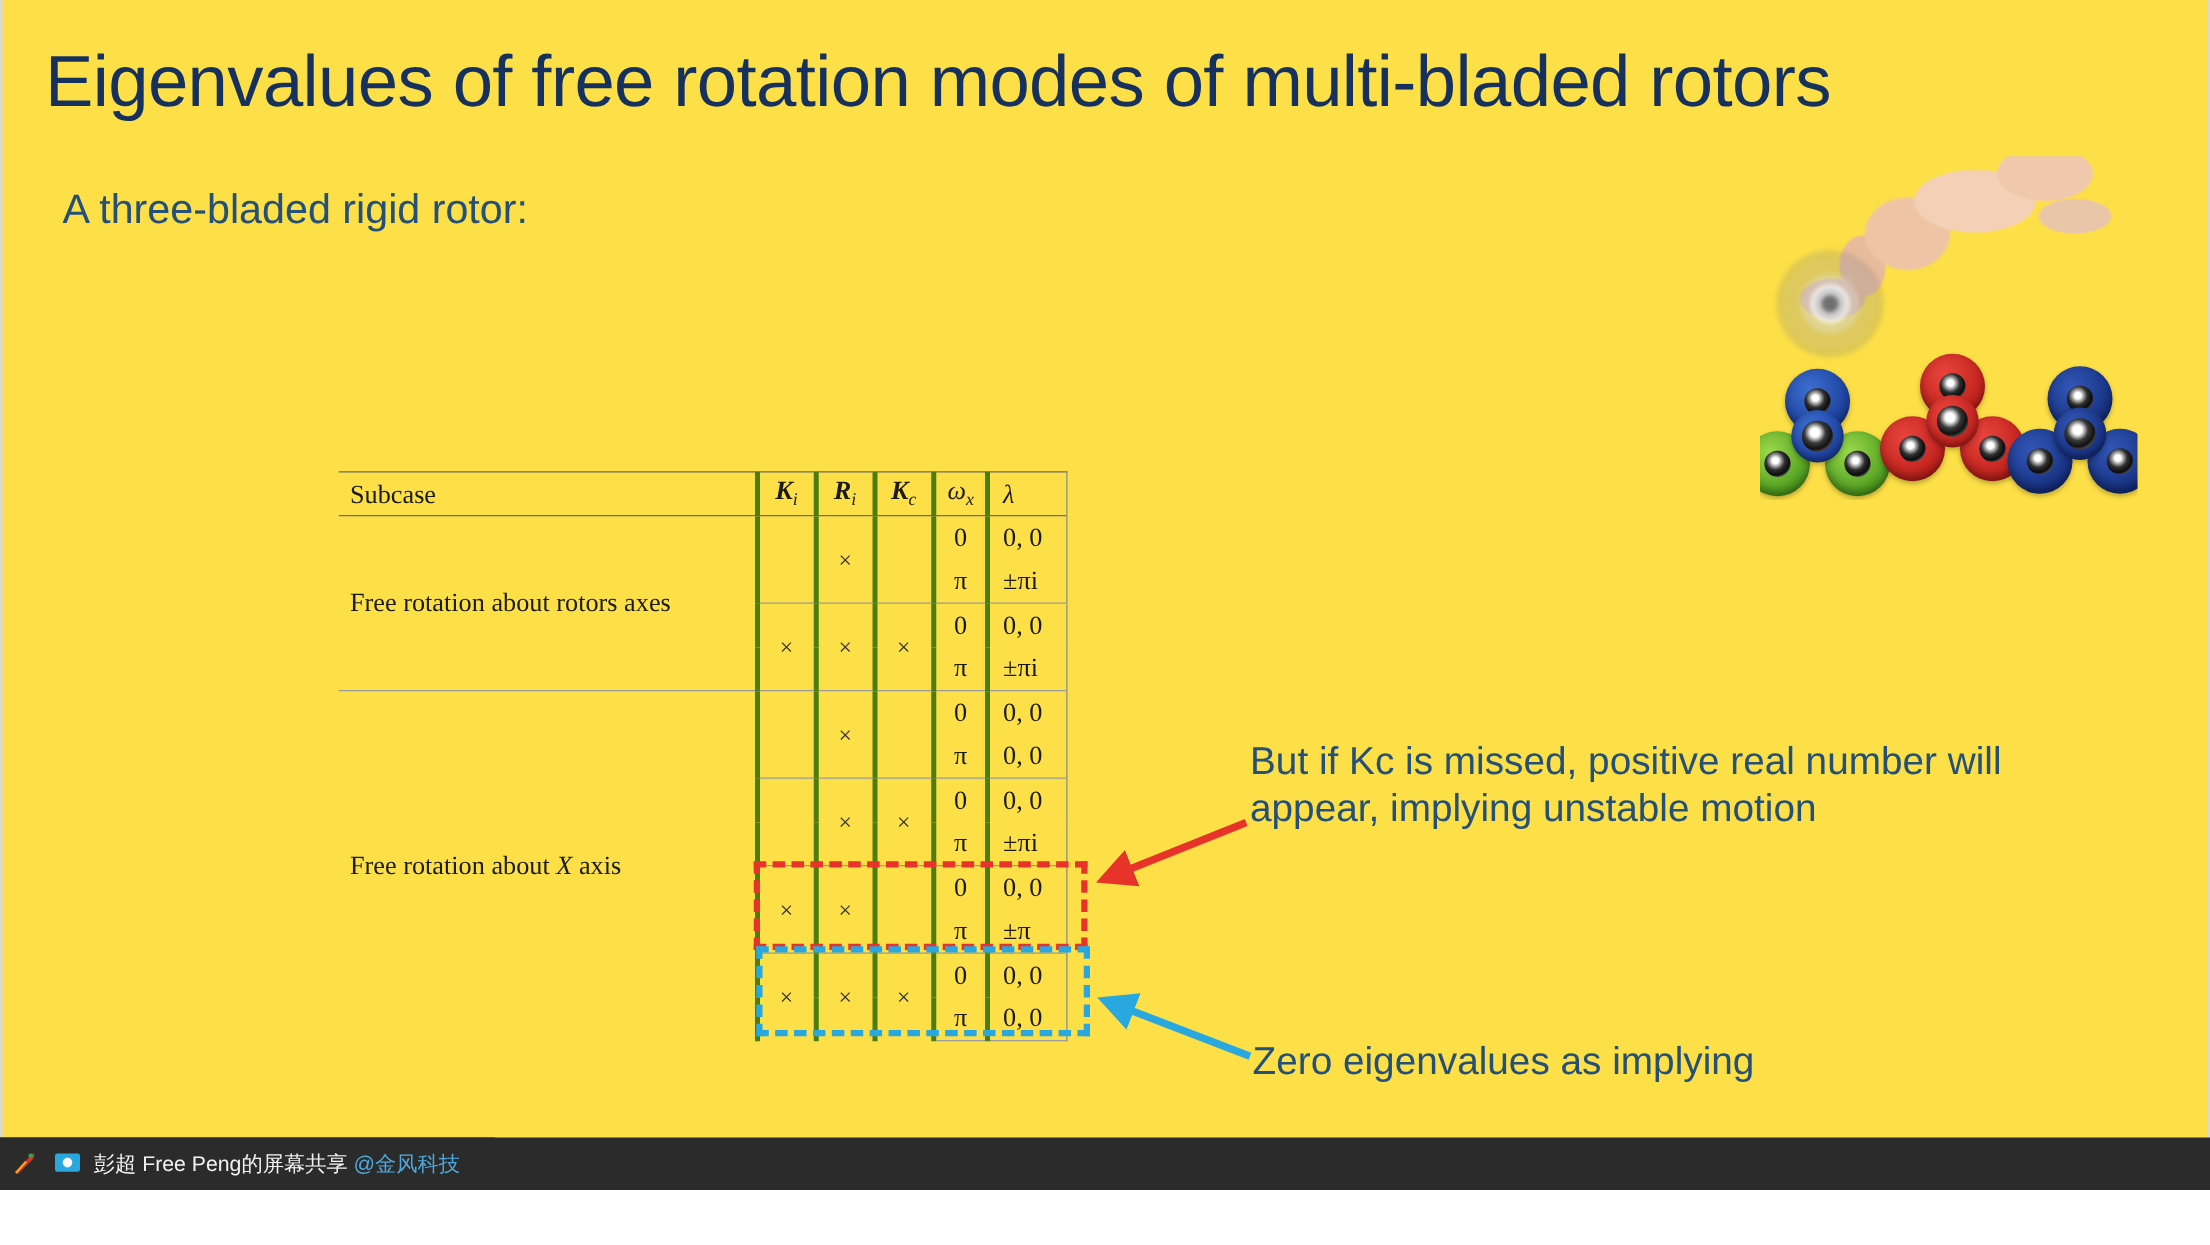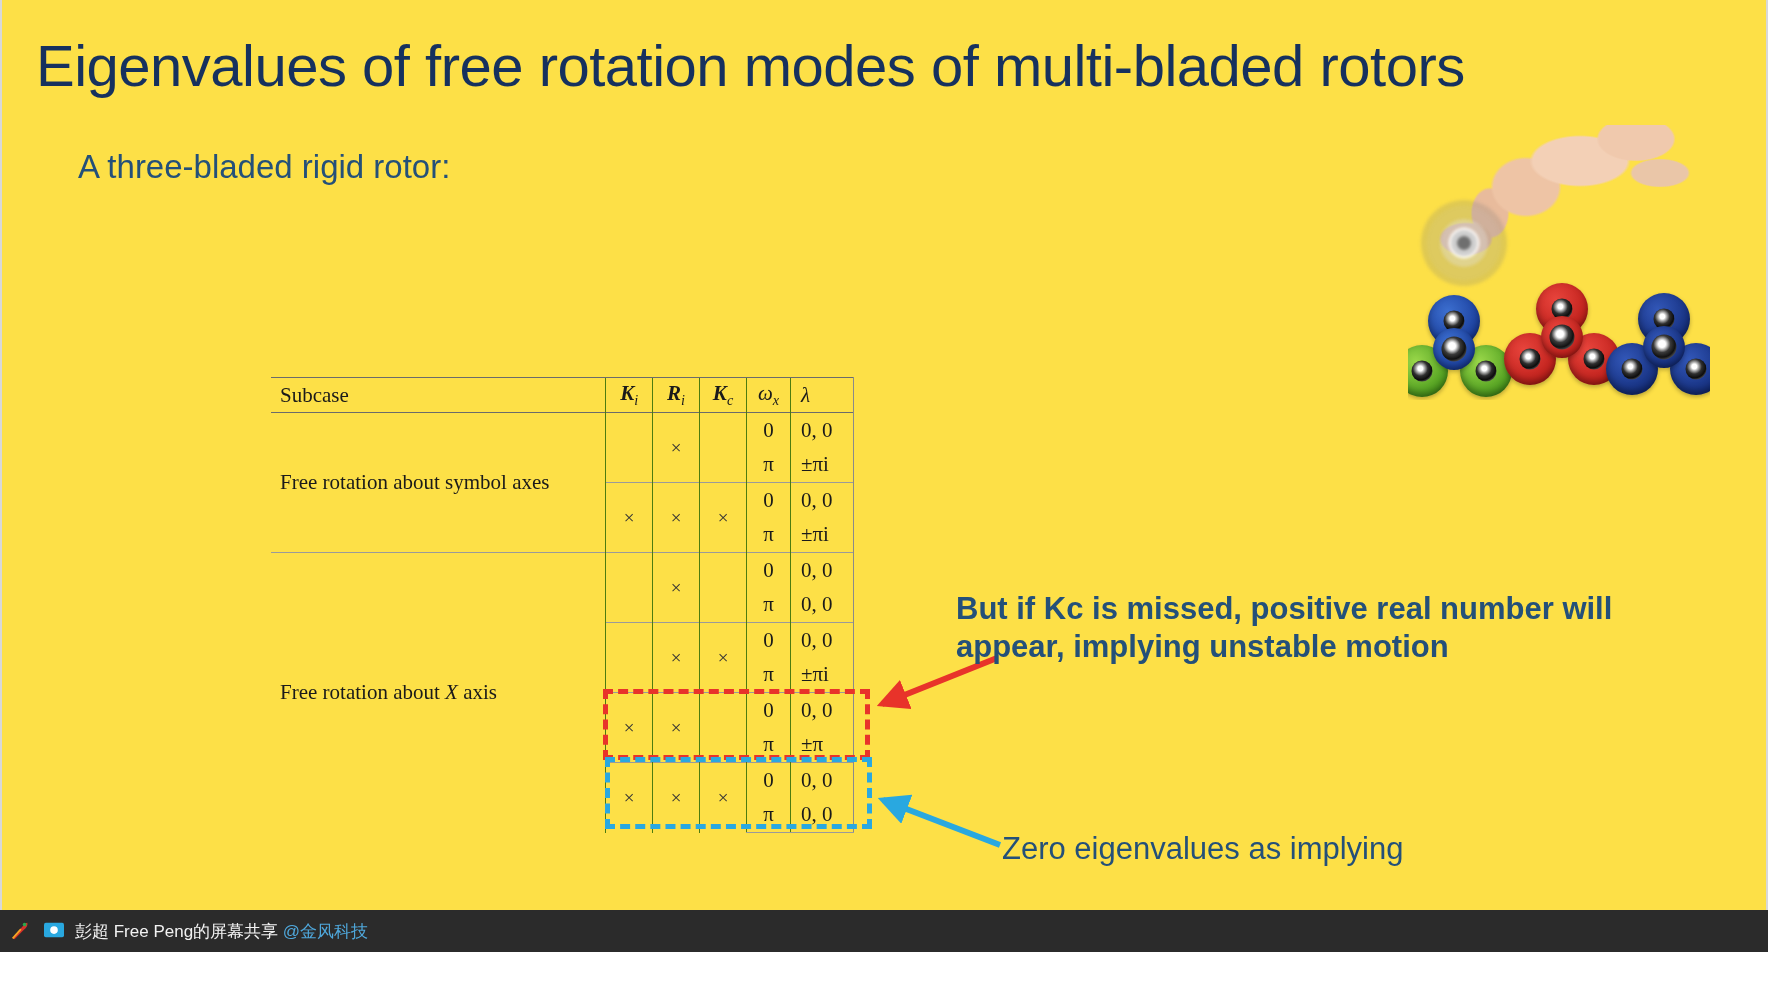--- a/index.html
+++ b/index.html
@@ -32,21 +32,20 @@
     letter-spacing: -0.5px;
     white-space: nowrap;
   }
   .slide-subtitle {
     position: absolute;
     left: 50px; top: 148px;
     font-size: 33px;
     color: #245079;
     font-family: "Liberation Sans", sans-serif;
     font-weight: 400;
-    margin-left: 28px;
   }
 
   
   .table-caption {
     position: absolute;
     left: 113px; top: 263px;
     width: 900px;
     font-family: "Liberation Serif", serif;
     font-size: 21px;
     line-height: 1.30;
@@ -77,21 +76,21 @@
     margin-top: 48px;
   }
   table.eig .col-sub  { width: 335px; text-align: left; padding-left: 9px; }
   table.eig .col-ki   { width: 47px; }
   table.eig .col-ri   { width: 47px; }
   table.eig .col-kc   { width: 47px; }
   table.eig .col-wx   { width: 44px; }
   table.eig .col-lam  { width: 63px; text-align: left; padding-left: 10px; }
 
   
-  table.eig td.vr, table.eig th.vr { border-left: 1px solid #4d7c0f; }
+  table.eig td.vr, table.eig th.vr { border-left: 4px solid #4d7c0f; }
   table.eig td.vr-last, table.eig th.vr-last { border-right: 1px solid #8a8a8a; }
 
   tr.toprule    > * { border-top: 1.6px solid #6b6b6b; }
   tr.midrule    > * { border-top: 1.6px solid #6b6b6b; }
   tr.cmidrule   > * { border-top: 1px solid #9a9a9a; }
   tr.bottomrule > * { border-bottom: 1.1px solid #9a9a9a; }
 
   .mathbf { font-family: "Liberation Serif", serif; font-weight: bold; font-style: italic; }
   .mathbf sub { font-weight: normal; font-style: italic; font-size: 0.68em; }
   .mathit { font-style: italic; }
@@ -117,21 +116,21 @@
   }
 
   
   .ann-text {
     position: absolute;
     color: #245079;
     font-size: 31px;
     line-height: 1.22;
     font-family: "Liberation Sans", sans-serif;
   }
-  #ann-red-text  { left: 956px; top: 590px; width: 690px; font-weight: bold; }
+  #ann-red-text  { left: 1000px; top: 590px; width: 690px; }
   #ann-blue-text { left: 1002px; top: 830px; width: 690px; }
 
   svg.overlay { position: absolute; left: 0; top: 0; width: 1768px; height: 996px; pointer-events: none; }
 
   
   .photo {
     position: absolute;
     left: 1408px; top: 125px;
     width: 302px; height: 275px;
     overflow: hidden;
@@ -242,21 +241,21 @@
           </th>
           <th class="col-wx vr">
             <span class="mathit"><span>ω</span><sub>x</sub></span>
           </th>
           <th class="col-lam vr vr-last">
             <span class="mathit">λ</span>
           </th>
         </tr>
 
         <tr class="midrule">
-          <td class="col-sub" rowspan="4">Free rotation about symbol axes</td>
+          <td class="col-sub" rowspan="4">Free rotation about rotors axes</td>
           <td class="col-ki vr" rowspan="2"><span class="times-sym"></span></td>
           <td class="col-ri vr" rowspan="2"><span class="times-sym">×</span></td>
           <td class="col-kc vr" rowspan="2"><span class="times-sym"></span></td>
           <td class="col-wx vr">0</td>
           <td class="col-lam vr vr-last">0, 0</td>
         </tr>
         <tr>
           <td class="col-wx vr">π</td>
           <td class="col-lam vr vr-last">±πi</td>
         </tr>

